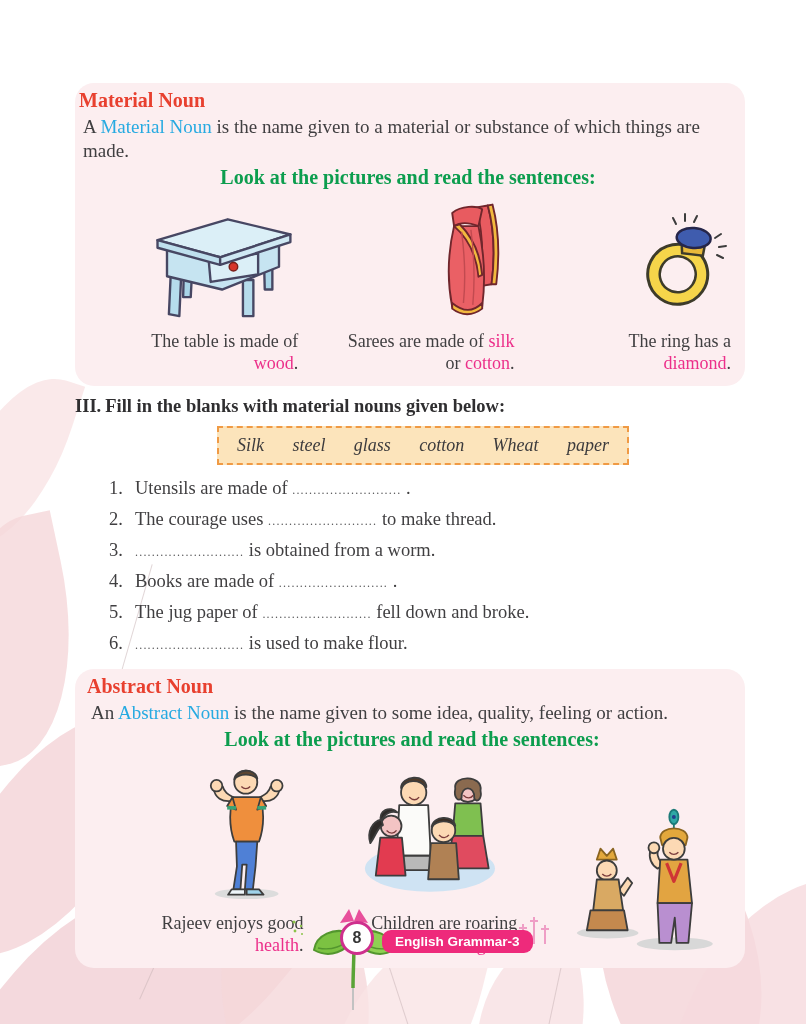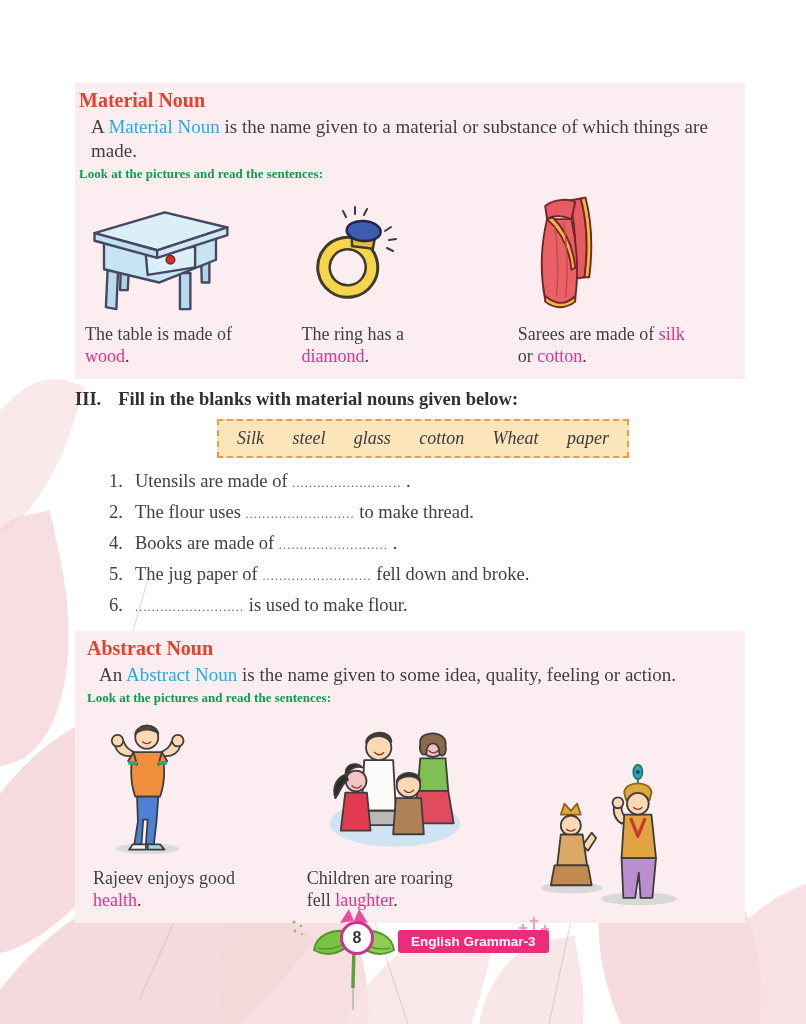--- a/index.html
+++ b/index.html
@@ -3,49 +3,49 @@
 <meta charset="utf-8">
 <style>
   html,body{margin:0;padding:0;background:#ffffff;}
   .page{position:relative;width:806px;height:1024px;background:#ffffff;overflow:hidden;
         font-family:"Liberation Serif",serif;color:#403f41;}
   
   .petal{position:absolute;z-index:0;border-radius:78% 0 78% 0;}
   .dline{position:absolute;width:1px;background:#c8b4b6;opacity:.55;z-index:0;}
   
   .content{position:absolute;left:75px;top:83px;width:670px;z-index:2;}
-  .panel{background:#fceef0;}
+  .panel{background:#fceef0;border-radius:19px;}
   .panel-pad{padding:6px 8px 8px 4px;}
   h2.sec{font-size:20px;font-weight:bold;color:#e8402f;margin:0 0 3px 0;}
-  p.body{font-size:19px;line-height:24px;margin:0 0 3px 12px;}
+  p.body{font-size:19px;line-height:24px;margin:0 0 3px 4px;}
   .term{color:#27aae1;}
-  p.green{font-size:13px;font-weight:bold;color:#0c9d4e;margin:2px 0 3px 0;}
+  p.green{font-size:20px;font-weight:bold;color:#0c9d4e;margin:2px 0 3px 0;text-align:center;}
   .pics{display:flex;justify-content:space-between;align-items:flex-end;padding:6px 6px 4px 6px;}
-  .pics figure{margin:0;width:33%;text-align:left;}
+  .pics figure{margin:0;width:33%;text-align:right;}
   .cap{font-size:18px;line-height:22px;margin-top:8px;}
   .hl{color:#ec2f8a;}
   em.it{font-style:italic;}
   
   .exercise{padding:8px 0 4px 0;background:transparent;}
   .ex-head{font-size:18.5px;font-weight:bold;color:#2f2e30;margin:2px 0 9px 0;}
-  .ex-head .ex-num{margin-right:17px;}
+  .ex-head .ex-num{margin-right:4px;}
   .word-box{box-sizing:border-box;width:412px;margin:0 0 10px 142px;border:2px dashed #f09a44;
             background:#fce4bb;padding:7px 18px;display:flex;justify-content:space-between;
             font-style:italic;font-size:18px;color:#3c3b3d;}
   .ex-item{font-size:18.5px;line-height:26px;margin:3px 0 3px 34px;}
   .ex-item .num{display:inline-block;width:26px;}
   .dots{letter-spacing:1.2px;font-size:12px;color:#5a5a5c;}
   
   .page-num{position:absolute;left:340px;top:921px;width:28px;height:28px;background:#fff;
             border:3px solid #cf2f8d;border-radius:50%;z-index:6;display:flex;align-items:center;
             justify-content:center;font-family:"Liberation Sans",sans-serif;font-weight:bold;
             font-size:16px;color:#363636;}
-  .banner{position:absolute;left:398px;top:930px;z-index:5;background:#ee2a7b;color:#fff;
+  .banner{position:absolute;left:382px;top:930px;z-index:5;background:#ee2a7b;color:#fff;
           font-family:"Liberation Sans",sans-serif;font-weight:bold;font-size:13.5px;
-          padding:4px 13px;border-radius:3px;}
+          padding:4px 13px;border-radius:9px;}
   .leafsvg{position:absolute;left:306px;top:905px;z-index:4;}
   .skyline{position:absolute;left:516px;top:912px;z-index:3;}
   .sparkle{position:absolute;left:290px;top:918px;z-index:3;}
   .stemline{position:absolute;left:352px;top:988px;width:2px;height:22px;background:#c2c2c2;z-index:3;}
 </style>
 </head>
 <body>
 
 <div class="page">
 
@@ -86,73 +86,74 @@
               <polygon points="6,36 80,14 146,30 72,54" fill="#dbeff7"></polygon>
               <polygon points="6,36 72,54 72,62 6,44" fill="#bfe0ee"></polygon>
               <polygon points="72,54 146,30 146,38 72,62" fill="#cfe8f3"></polygon>
             </g>
             <circle cx="86" cy="64" r="4.5" fill="#d6352b" stroke="#7a1f1a" stroke-width="1.5"></circle>
           </svg>
           <figcaption class="cap"><span>The table is made of</span><br><span class="hl">wood</span><span>.</span></figcaption>
         </figure>
 
         <figure>
-          <svg width="100" height="112" viewBox="0 0 100 112">
-            <g transform="rotate(-10 48 64)">
-              <circle cx="46" cy="68" r="30" fill="#f6d54a" stroke="#3d3b2a" stroke-width="3"></circle>
-              <circle cx="46" cy="68" r="18" fill="#fceef0" stroke="#3d3b2a" stroke-width="2.5"></circle>
-              <polygon points="56,32 80,38 74,54 54,48" fill="#e8b93a" stroke="#3d3b2a" stroke-width="2.5"></polygon>
-              <ellipse cx="68" cy="35" rx="17" ry="10" fill="#3f5cae" stroke="#26264a" stroke-width="2.5" transform="rotate(14 68 35)"></ellipse>
-            </g>
-            <g stroke="#3c3c3c" stroke-width="2" stroke-linecap="round">
-              <line x1="42" y1="12" x2="45" y2="18"></line>
-                <line x1="54" y1="8" x2="54" y2="15"></line>
-                <line x1="66" y1="10" x2="63" y2="16"></line>
-              <line x1="90" y1="28" x2="84" y2="32"></line>
-                <line x1="95" y1="40" x2="88" y2="41"></line>
-                <line x1="92" y1="52" x2="86" y2="49"></line>
-            </g>
-          </svg>
-          <figcaption class="cap"><span>The ring has a</span><br><span class="hl">diamond</span><span>.</span></figcaption>
-        </figure>
-
-        <figure>
           <svg width="90" height="120" viewBox="0 0 90 128">
             <g stroke="#70262c" stroke-width="2" stroke-linejoin="round">
               <path d="M52,10 L64,8 C70,30 72,60 68,92 L56,94 C60,62 58,34 52,10 Z" fill="#e85b60"></path>
               <path d="M64,8 L69,7 C75,30 77,60 73,92 L68,92 C72,60 70,30 64,8 Z" fill="#f2b93f"></path>
               <path d="M26,16 C36,8 52,8 58,12 L54,30 C44,26 34,26 28,30 Z" fill="#e85b60"></path>
               <path d="M28,30 L54,30 C60,58 62,86 58,116 C48,124 34,124 26,116 C20,86 22,56 28,30 Z" fill="#ea6065"></path>
               <path d="M28,30 C44,44 52,62 54,84 L58,82 C56,60 48,42 34,28 Z" fill="#f2b93f"></path>
               <path d="M26,112 C38,122 48,122 58,112 L58,118 C48,126 36,126 26,118 Z" fill="#f2b93f"></path>
               <path d="M36,36 C40,66 40,92 38,112" fill="none" stroke="#c24a50" stroke-width="1.5"></path>
               <path d="M46,34 C50,66 50,92 48,114" fill="none" stroke="#c24a50" stroke-width="1.5"></path>
             </g>
           </svg>
           <figcaption class="cap"><span>Sarees are made of </span><span class="hl">silk</span><br><span>or </span><span class="hl">cotton</span><span>.</span></figcaption>
         </figure>
+
+        <figure>
+          <svg width="100" height="112" viewBox="0 0 100 112">
+            <g transform="rotate(-10 48 64)">
+              <circle cx="46" cy="68" r="30" fill="#f6d54a" stroke="#3d3b2a" stroke-width="3"></circle>
+              <circle cx="46" cy="68" r="18" fill="#fceef0" stroke="#3d3b2a" stroke-width="2.5"></circle>
+              <polygon points="56,32 80,38 74,54 54,48" fill="#e8b93a" stroke="#3d3b2a" stroke-width="2.5"></polygon>
+              <ellipse cx="68" cy="35" rx="17" ry="10" fill="#3f5cae" stroke="#26264a" stroke-width="2.5" transform="rotate(14 68 35)"></ellipse>
+            </g>
+            <g stroke="#3c3c3c" stroke-width="2" stroke-linecap="round">
+              <line x1="42" y1="12" x2="45" y2="18"></line>
+                <line x1="54" y1="8" x2="54" y2="15"></line>
+                <line x1="66" y1="10" x2="63" y2="16"></line>
+              <line x1="90" y1="28" x2="84" y2="32"></line>
+                <line x1="95" y1="40" x2="88" y2="41"></line>
+                <line x1="92" y1="52" x2="86" y2="49"></line>
+            </g>
+          </svg>
+          <figcaption class="cap"><span>The ring has a</span><br><span class="hl">diamond</span><span>.</span></figcaption>
+        </figure>
       </div>
 
     </section>
 
     <section class="exercise">
       <p class="ex-head"><span class="ex-num">III.</span><span>Fill in the blanks with material nouns given below:</span></p>
 
       <div class="word-box">
         <span>Silk</span>
         <span>steel</span>
         <span>glass</span>
         <span>cotton</span>
         <span>Wheat</span>
         <span>paper</span>
       </div>
 
       <div>
         <div class="ex-item"><span class="num">1.</span><span>Utensils are made of </span><span class="dots">..........................</span><span> .</span></div>
-        <div class="ex-item"><span class="num">2.</span><span>The flour uses </span><span class="dots">..........................</span><span> to make thread.</span></div>
+        <div class="ex-item"><span class="num">2.</span><span>The courage uses </span><span class="dots">..........................</span><span> to make thread.</span></div>
+        <div class="ex-item"><span class="num">3.</span><span></span><span class="dots">..........................</span><span> is obtained from a worm.</span></div>
         <div class="ex-item"><span class="num">4.</span><span>Books are made of </span><span class="dots">..........................</span><span> .</span></div>
         <div class="ex-item"><span class="num">5.</span><span>The jug paper of </span><span class="dots">..........................</span><span> fell down and broke.</span></div>
         <div class="ex-item"><span class="num">6.</span><span></span><span class="dots">..........................</span><span> is used to make flour.</span></div>
       </div>
     </section>
 
     <section class="panel panel-pad" style="margin-top:4px;padding-left:12px;">
       <h2 class="sec">Abstract Noun</h2>
       <p class="body"><span>An </span><span class="term">Abstract Noun</span><span> is the name given to some idea, quality, feeling or action.</span></p>
       <p class="green">Look at the pictures and read the sentences:</p>

